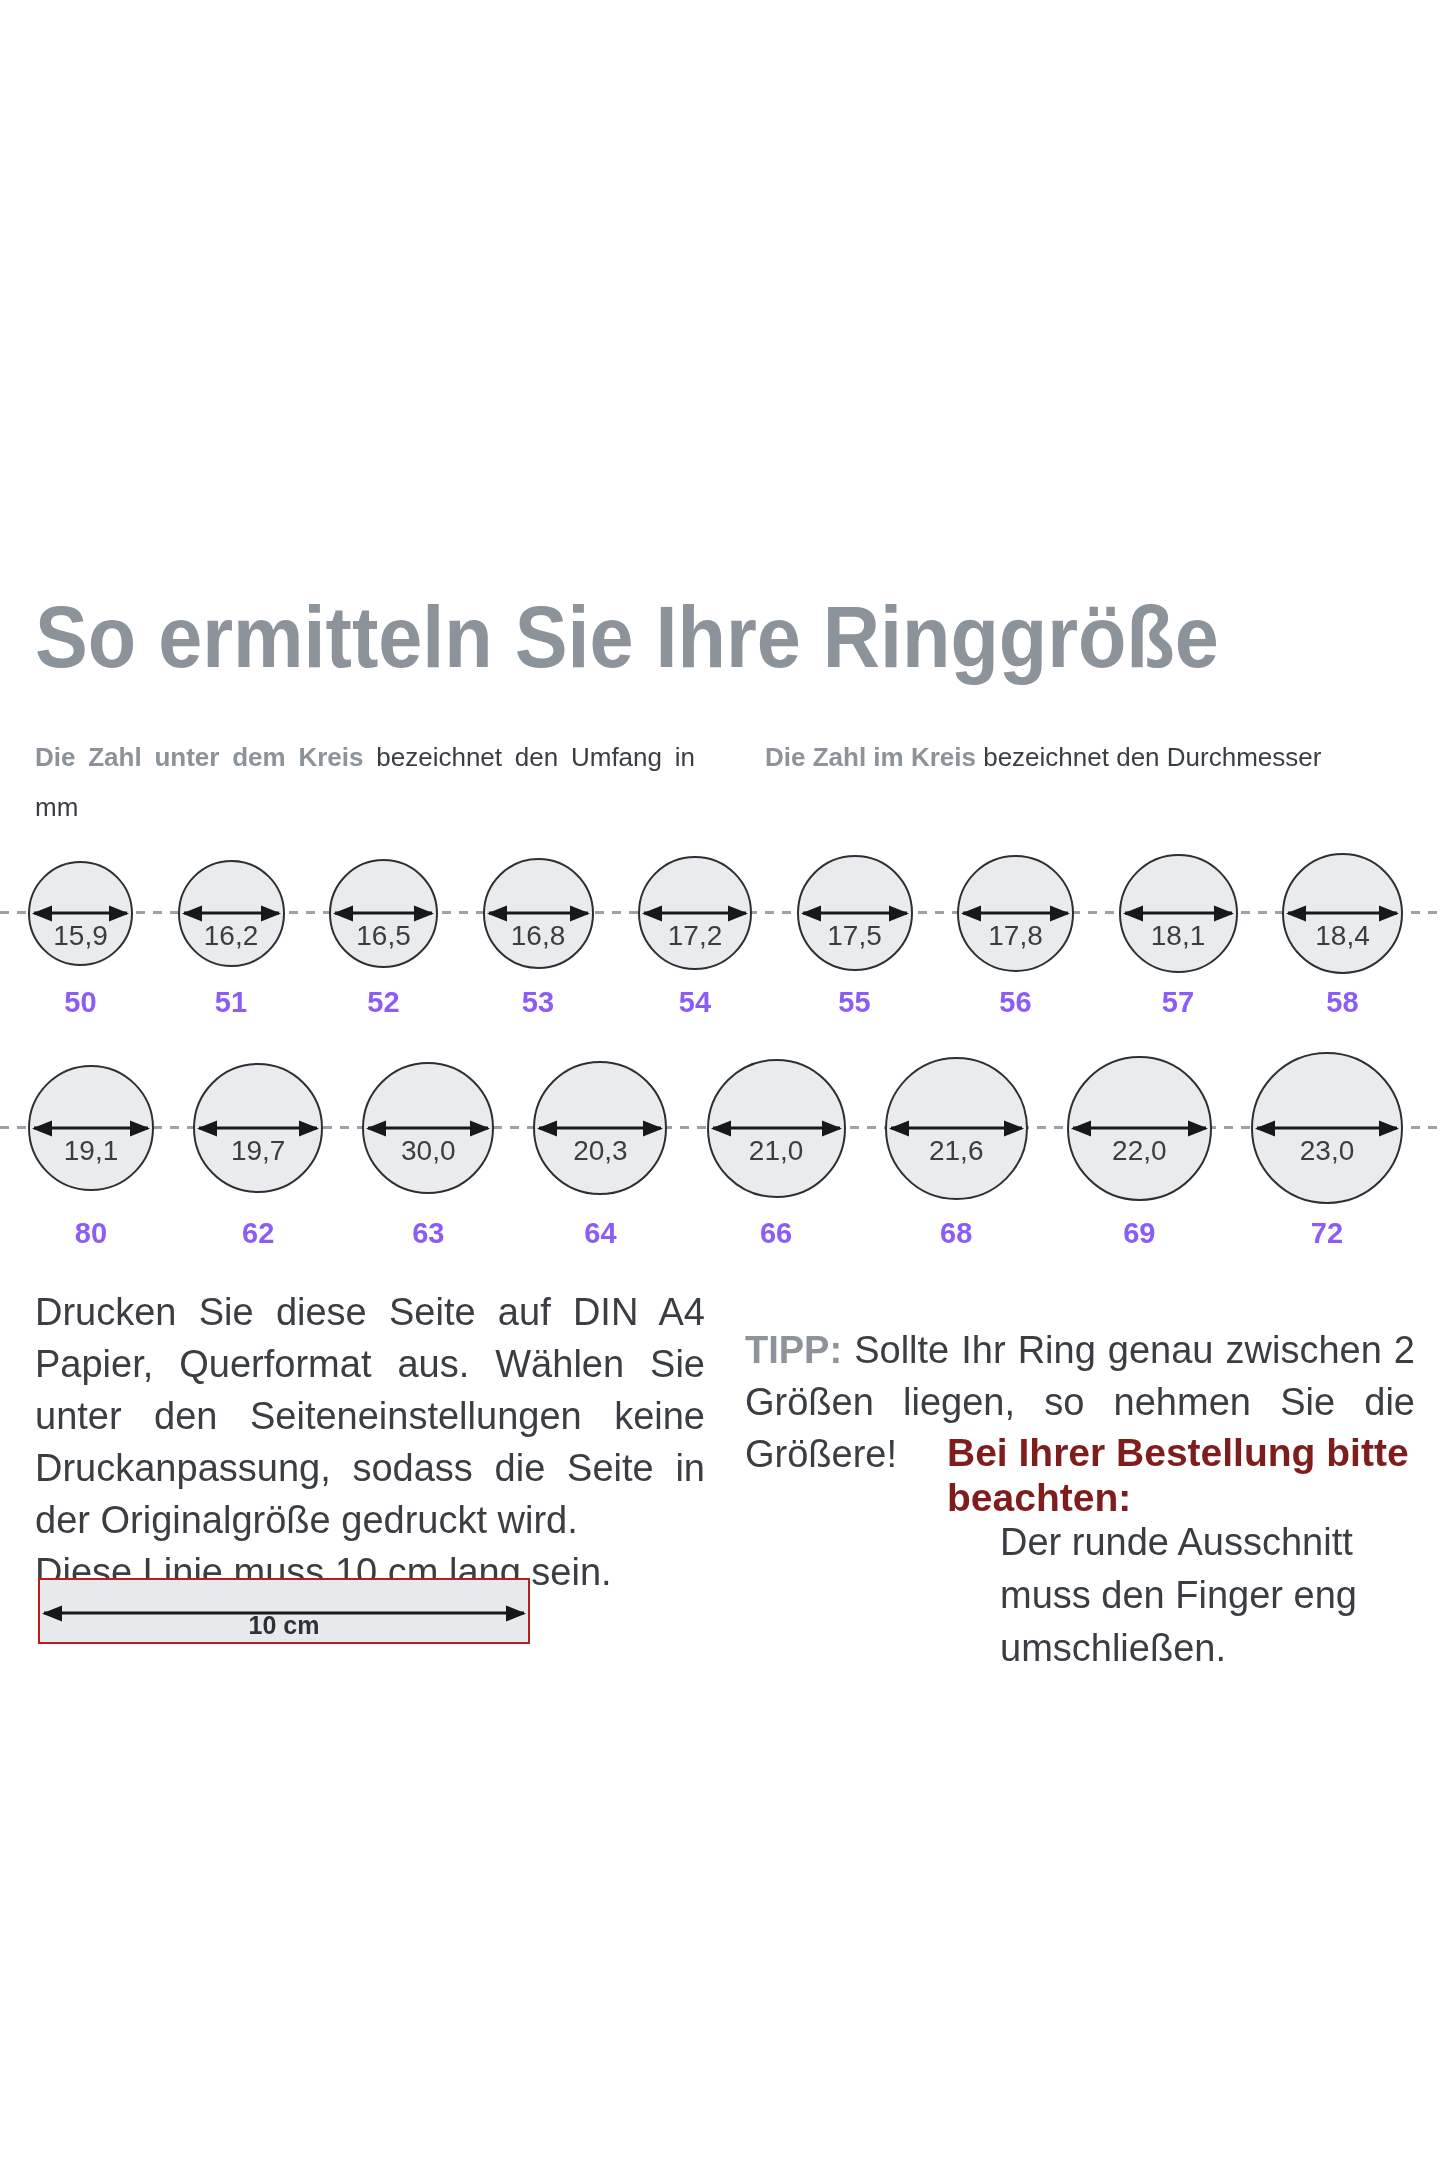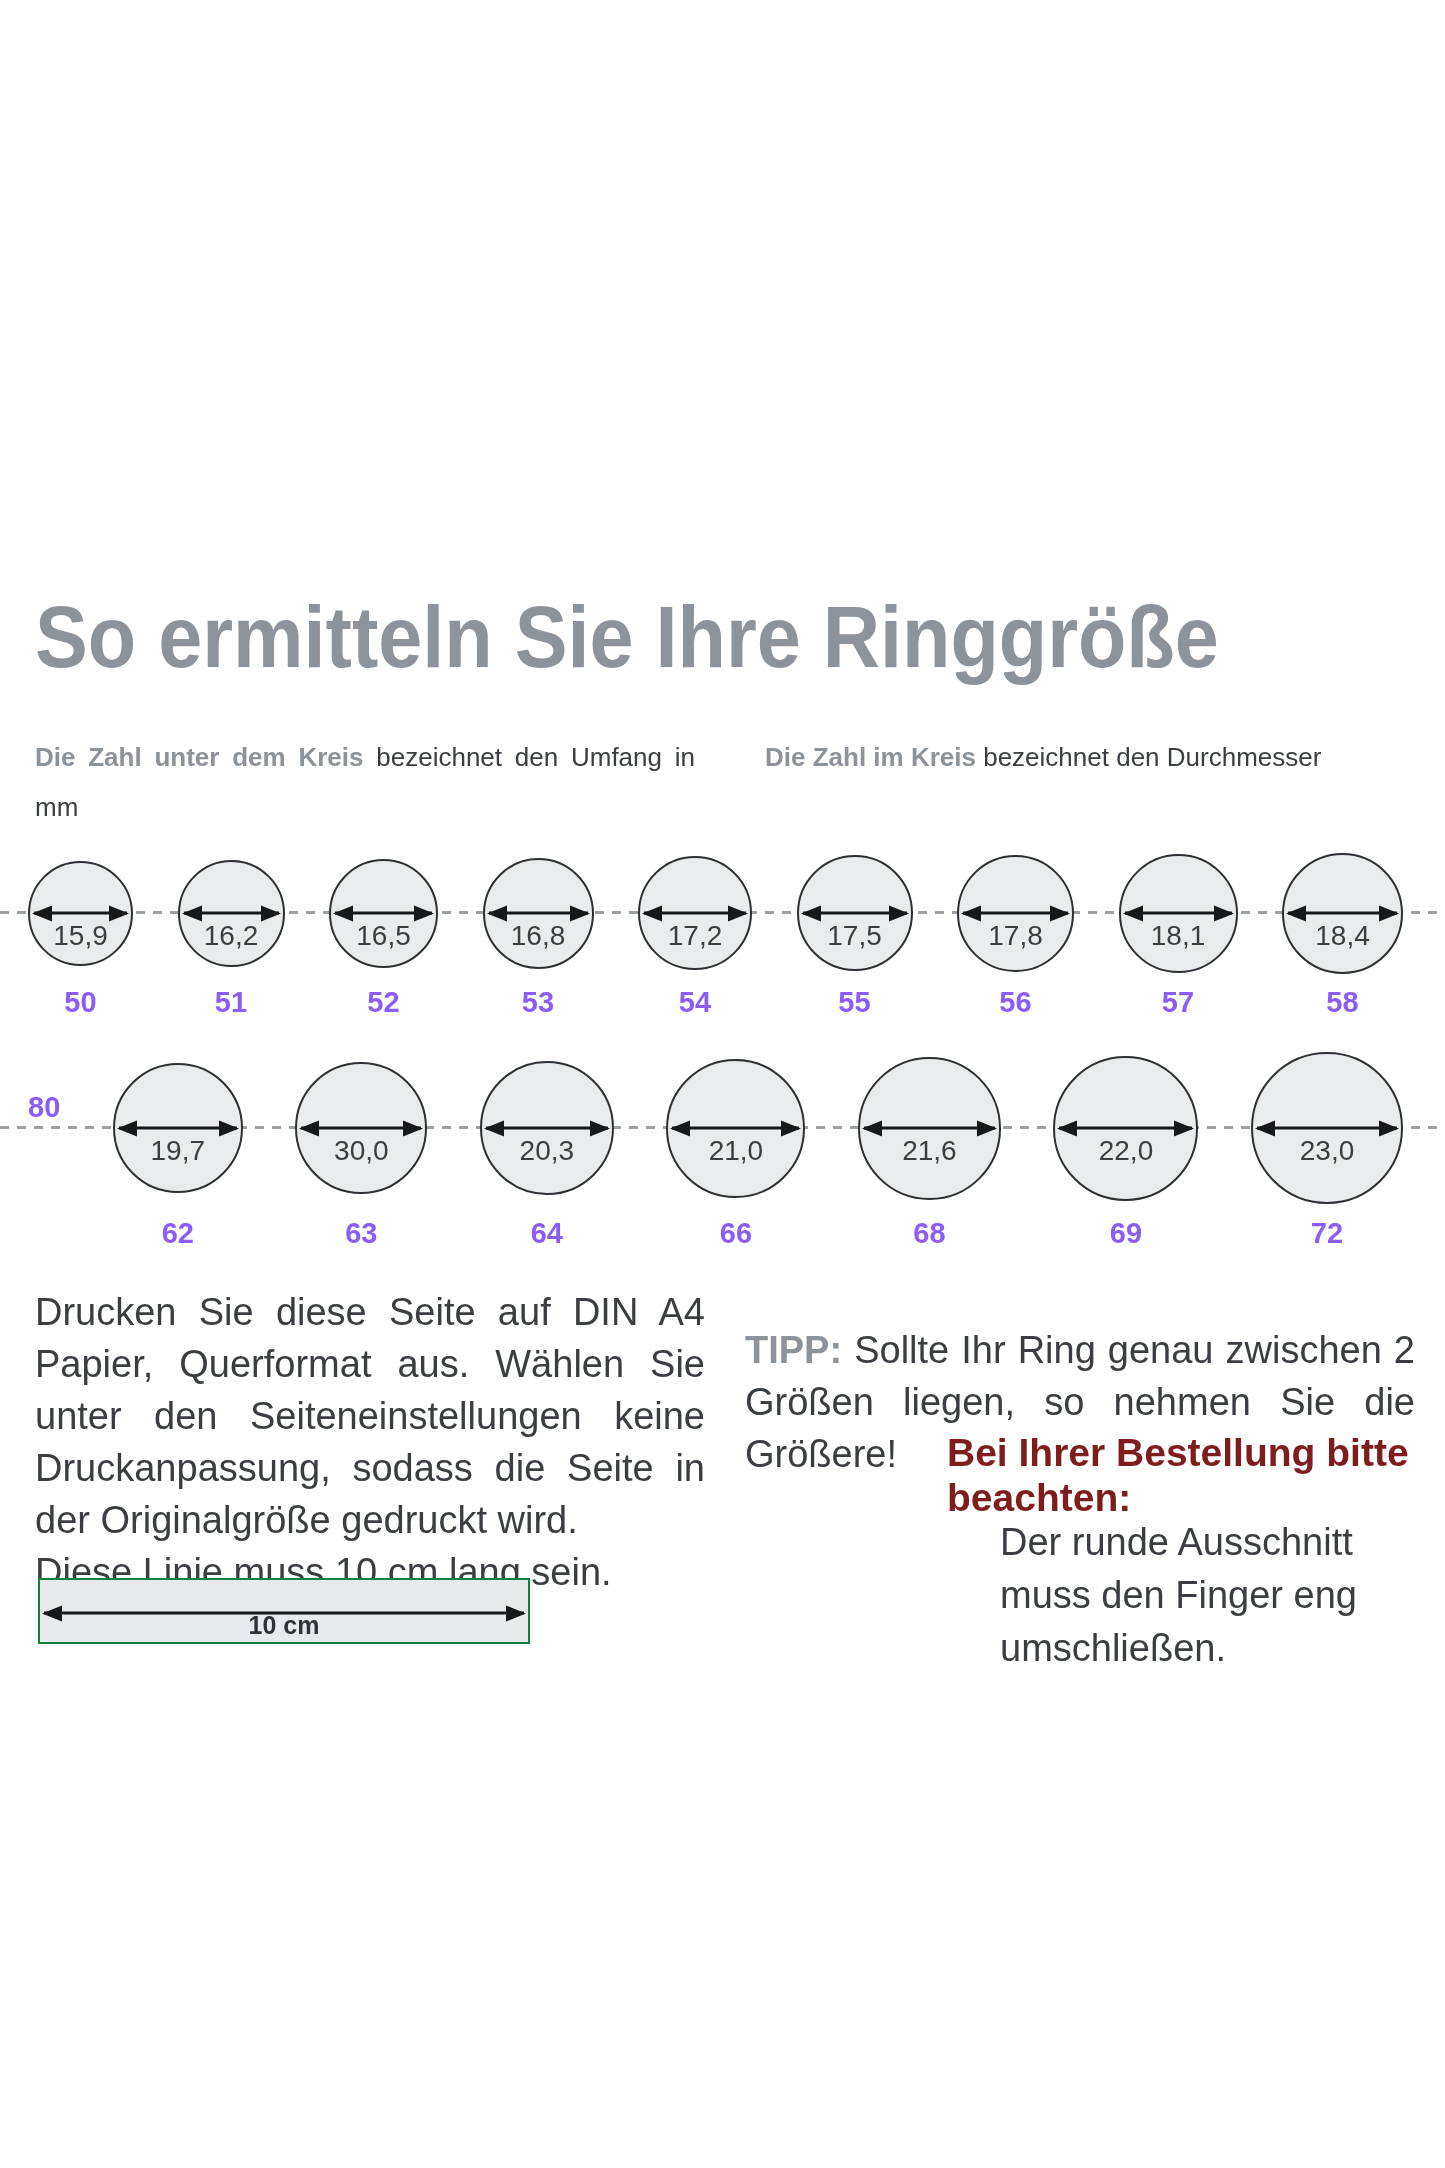--- a/index.html
+++ b/index.html
@@ -42,21 +42,21 @@
     font-size:28px;color:#3a3e43;}
   .size{font-weight:bold;font-size:29px;color:#8b5cf6;}
   .row1 .size{margin-top:13px;}
   .row2 .size{margin-top:26px;}
   
   .print-note{position:absolute;left:35px;top:1286px;width:670px;
     font-size:38px;line-height:52px;}
   .print-note .just{text-align:justify;}
   
   .ruler{position:absolute;left:38px;top:1578px;width:492px;height:66px;box-sizing:border-box;
-    background:#e7eaec;border:2px solid #15803d;}
+    background:#e7eaec;border:2px solid #b91c1c;}
   .ruler .arrow{top:33px;}
   .ruler-label{position:absolute;left:0;right:0;bottom:2px;text-align:center;
     font-size:25px;font-weight:bold;color:#2e3236;}
   
   .tip{position:absolute;left:745px;top:1286px;width:670px;
     font-size:38px;line-height:52px;text-align:justify;}
   .order-heading{position:absolute;left:947px;top:1430px;width:475px;
     font-size:39px;font-weight:bold;line-height:45px;color:#7f1d1d;}
   .order-text{position:absolute;left:1000px;top:1516px;width:430px;
     font-size:38px;line-height:53px;color:#3a3e43;}
@@ -153,20 +153,26 @@
           <div class="circle" style="width: 121px; height: 121px;">
             <div class="arrow"></div>
             <div class="dia">18,4</div>
           </div>
         </div>
         <div class="size">58</div>
       </div>
     </div>
   <div class="ringrow row2">
       <div class="cell">
+        <div class="zone">
+          <div class="circle" style="width: 126px; height: 126px;">
+            <div class="arrow"></div>
+            <div class="dia">19,1</div>
+          </div>
+        </div>
         <div class="size">80</div>
       </div>
       <div class="cell">
         <div class="zone">
           <div class="circle" style="width: 130px; height: 130px;">
             <div class="arrow"></div>
             <div class="dia">19,7</div>
           </div>
         </div>
         <div class="size">62</div>

